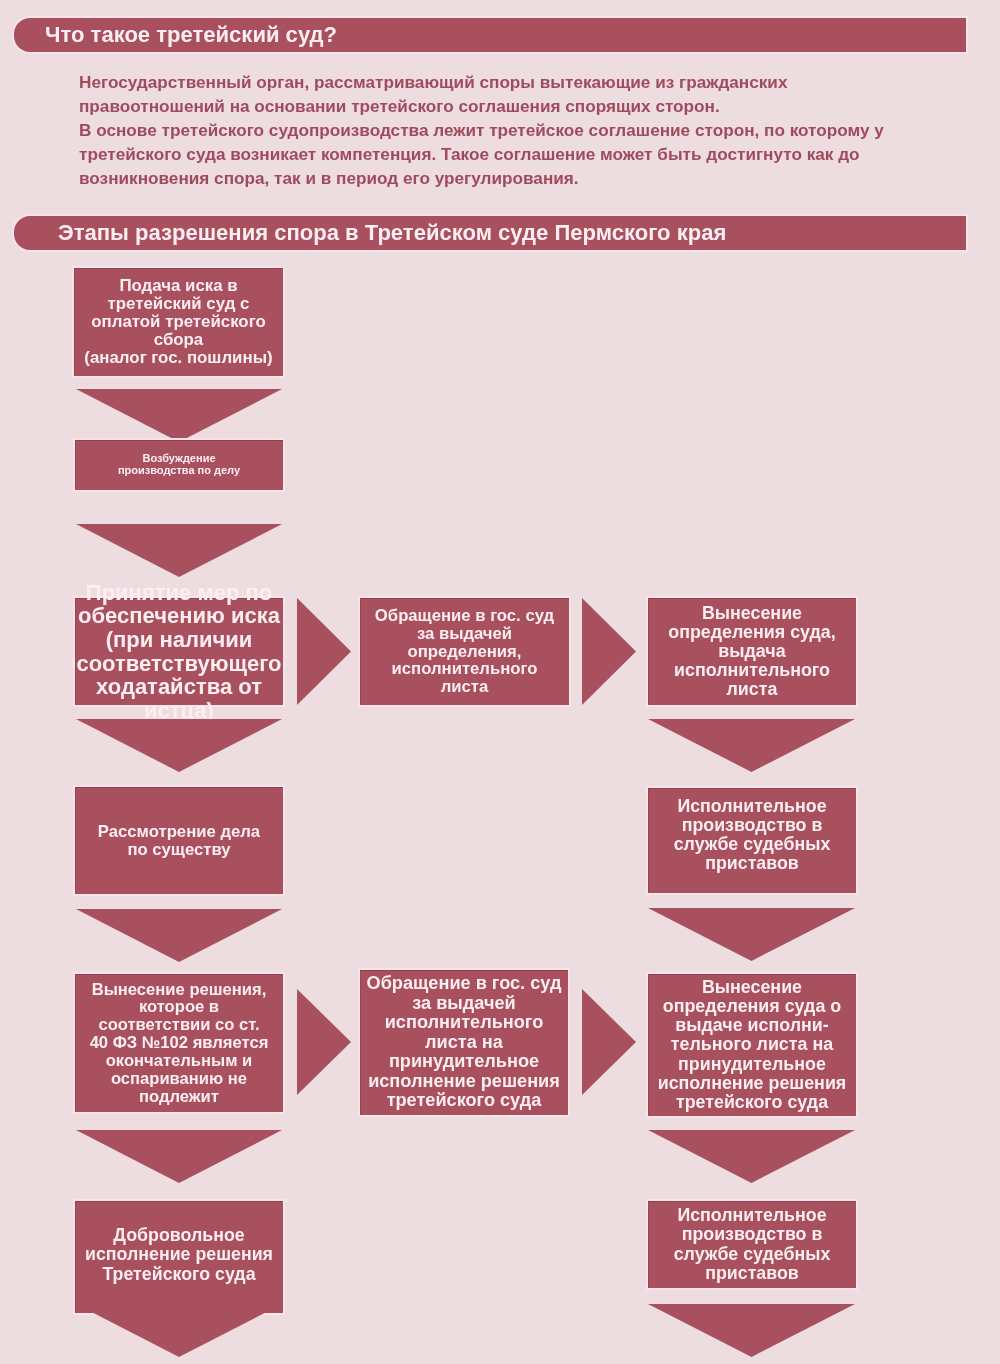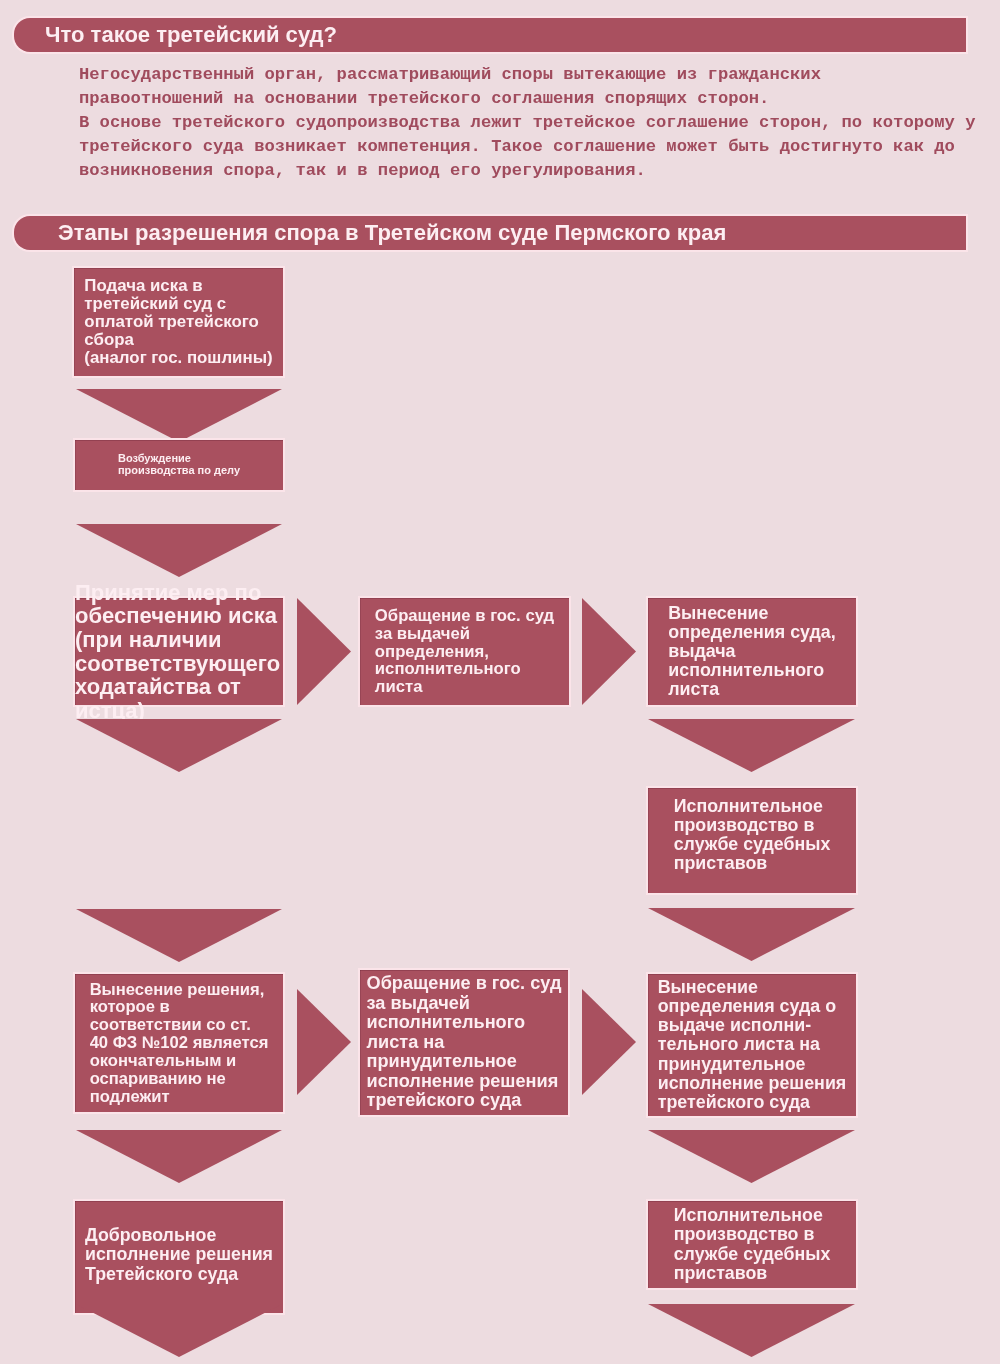--- a/index.html
+++ b/index.html
@@ -28,37 +28,37 @@
     box-sizing:border-box;
     white-space:nowrap;
     box-shadow:0 0 0 2px #fbe4e9;
   }
   #pill1{top:17.5px;}
   #pill2{top:216px;padding-left:44px;}
 
   
   .intro{
     position:absolute;
-    left:79px;top:63px;width:920px;
+    left:79px;top:70px;width:920px;
     color:#a04b5d;
     font-size:17.18px;
     line-height:24.1px;
     font-weight:bold;
     white-space:pre;
-    font-family:Liberation Mono, monospace;
   }
 
   
   .box{
     position:absolute;
     background:#a9505f;
     color:#fdeef2;
     font-weight:bold;
     font-size:16.6px;
     line-height:1.075;
+    text-align:center;
     display:flex;align-items:center;justify-content:center;
     white-space:pre-line;
     box-sizing:border-box;
     box-shadow:0 0 0 2px #fbe4e9,
                inset 0 1px 0 rgba(90,30,48,.28),
                inset 1px 0 0 rgba(90,30,48,.22);
   }
   .arrow-d{
     position:absolute;
     background:#a9505f;
@@ -124,20 +124,22 @@
 производства по делу</div>
   <div class="arrow-d" id="a-c1r2"></div>
 
   <div class="box" id="b-c1r3">Принятие мер по
 обеспечению иска
 (при наличии
 соответствующего
 ходатайства от истца)</div>
   <div class="arrow-d" id="a-c1r3"></div>
 
+  <div class="box" id="b-c1r4">Рассмотрение дела
+по существу</div>
   <div class="arrow-d" id="a-c1r4"></div>
 
   <div class="box" id="b-c1r5">Вынесение решения,
 которое в
 соответствии со ст.
 40 ФЗ №102 является
 окончательным и
 оспариванию не
 подлежит</div>
   <div class="arrow-d" id="a-c1r5"></div>

